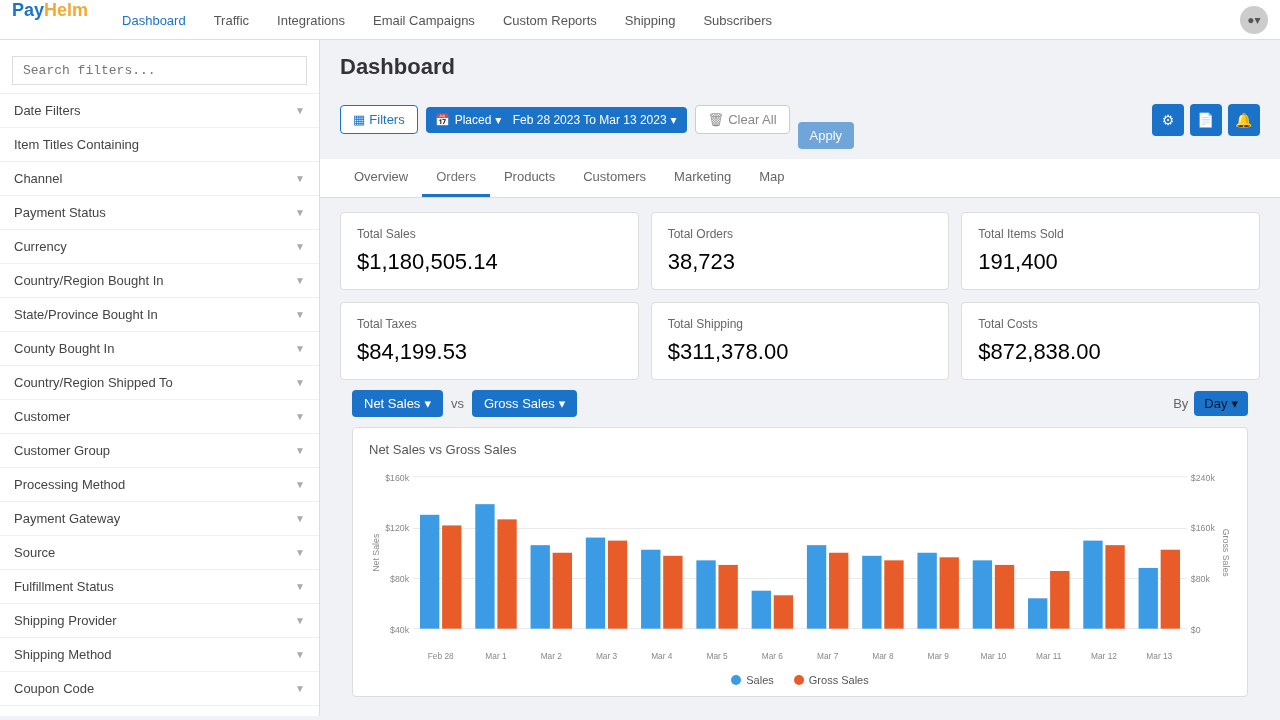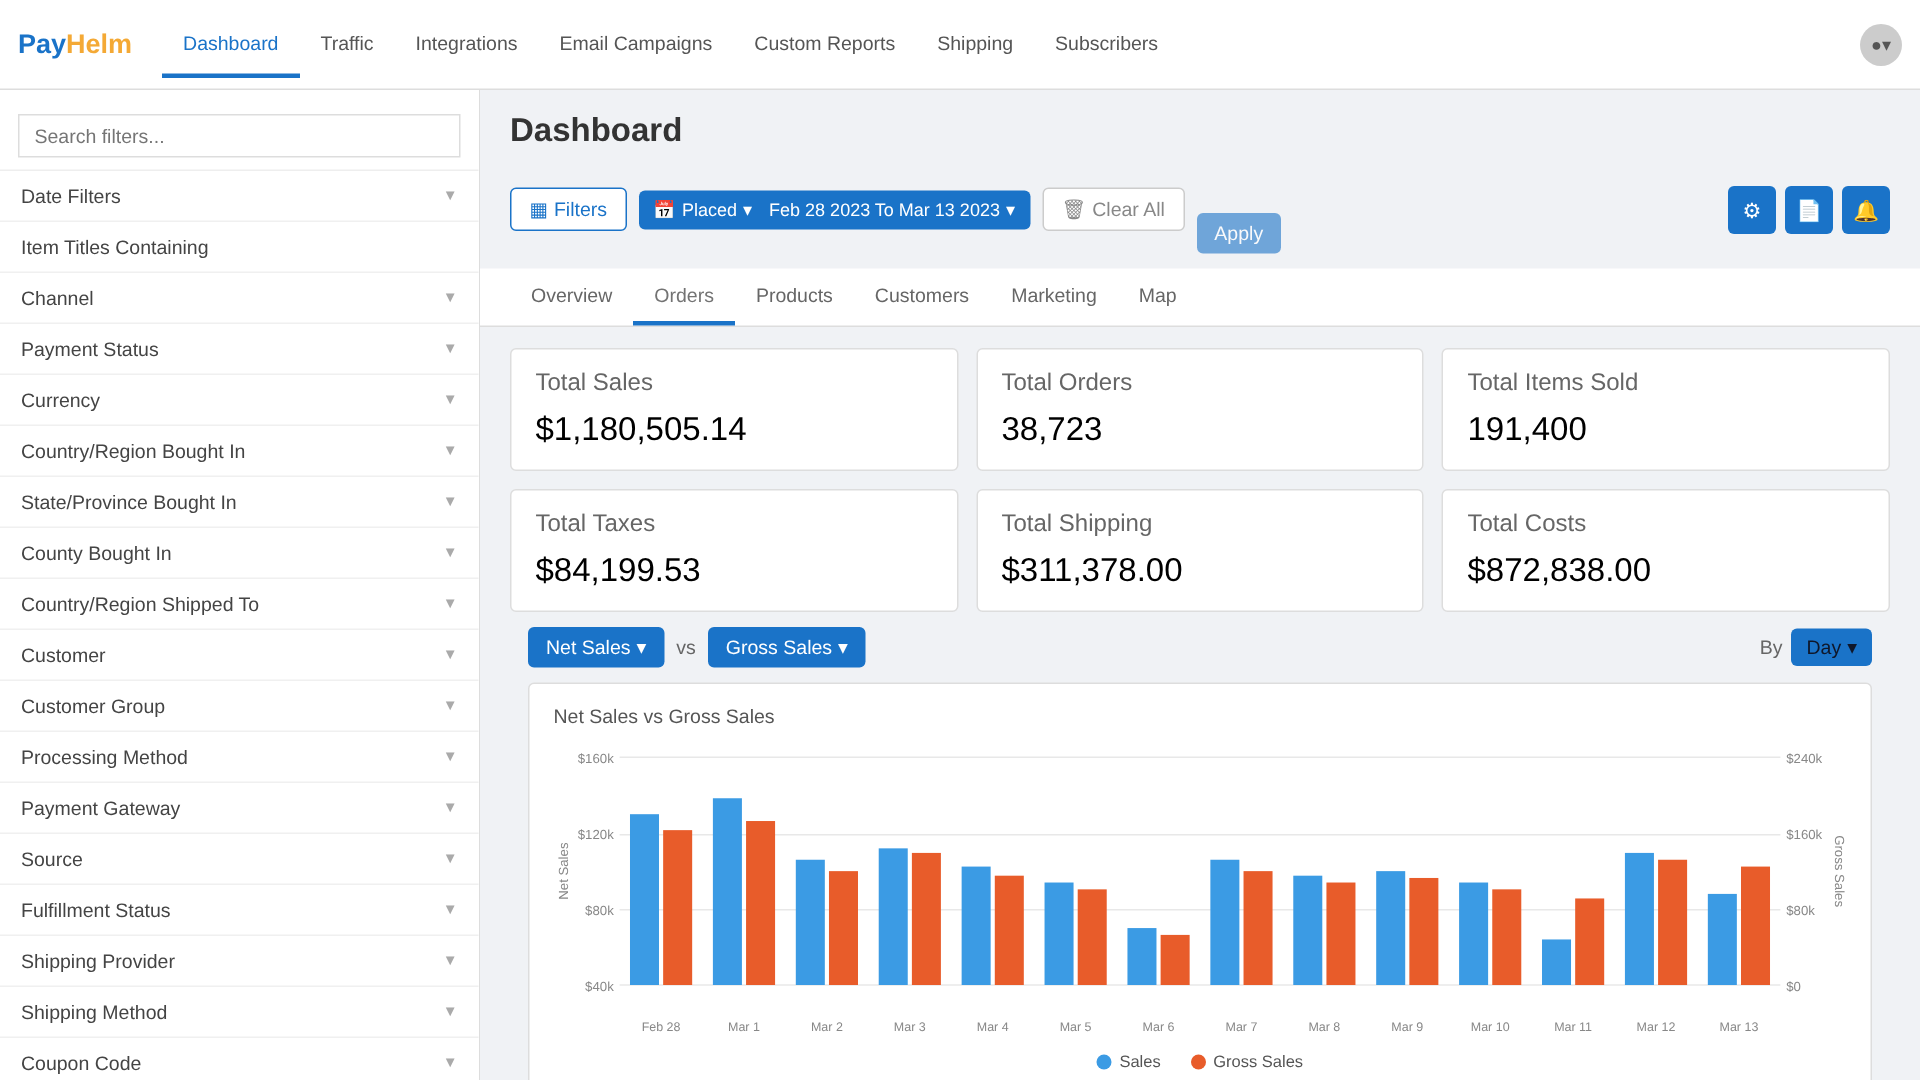--- a/index.html
+++ b/index.html
@@ -3,22 +3,21 @@
   <meta charset="utf-8">
   <style>
     * { box-sizing: border-box; margin: 0; padding: 0; }
     body { font-family: -apple-system, BlinkMacSystemFont, 'Segoe UI', Arial, sans-serif; background: #f0f2f5; font-size: 13px; color: #333; }
 
     
     .top-nav {
       background: #fff;
       border-bottom: 1px solid #ddd;
       display: flex;
-      align-items: center;
-      height: 60px;
+      height: 40px;
       padding: 0 12px;
     }
     .logo {
       font-size: 18px;
       font-weight: bold;
       color: #1a73c8;
       margin-right: 20px;
     }
     .logo span { color: #f4a935; }
     .nav-links { display: flex; flex: 1; }
@@ -65,20 +64,21 @@
       border-bottom: 1px solid #eee;
     }
     .search-box input {
       width: 100%;
       padding: 6px 10px;
       border: 1px solid #ddd;
       border-radius: 0;
       font-size: 13px;
       color: #555;
       outline: none;
+      font-family: Liberation Mono, monospace;
     }
     .filter-item {
       display: flex;
       align-items: center;
       justify-content: space-between;
       padding: 9px 14px;
       border-bottom: 1px solid #f0f0f0;
       cursor: pointer;
       font-size: 13px;
       color: #444;
@@ -173,21 +173,21 @@
       grid-template-columns: 1fr 1fr 1fr;
       gap: 12px;
       padding: 14px 20px 10px;
     }
     .metric-card {
       background: #fff;
       border: 1px solid #ddd;
       border-radius: 4px;
       padding: 14px 16px;
     }
-    .metric-label { font-size: 16px; color: #666; margin-bottom: 8px; }
+    .metric-label { font-size: 12px; color: #666; margin-bottom: 8px; }
     .metric-value { font-size: 22px; font-weight: 500; color: #000000; }
 
     
     .chart-section { padding: 0 32px 14px; }
     .chart-controls {
       display: flex;
       align-items: center;
       gap: 8px;
       margin-bottom: 10px;
     }

